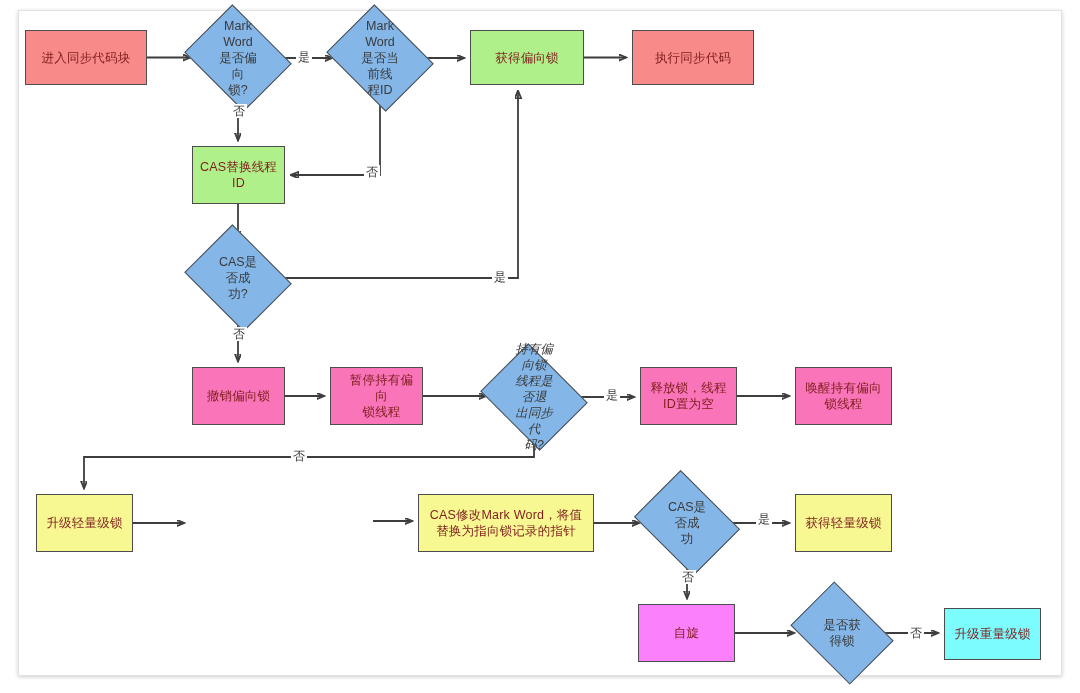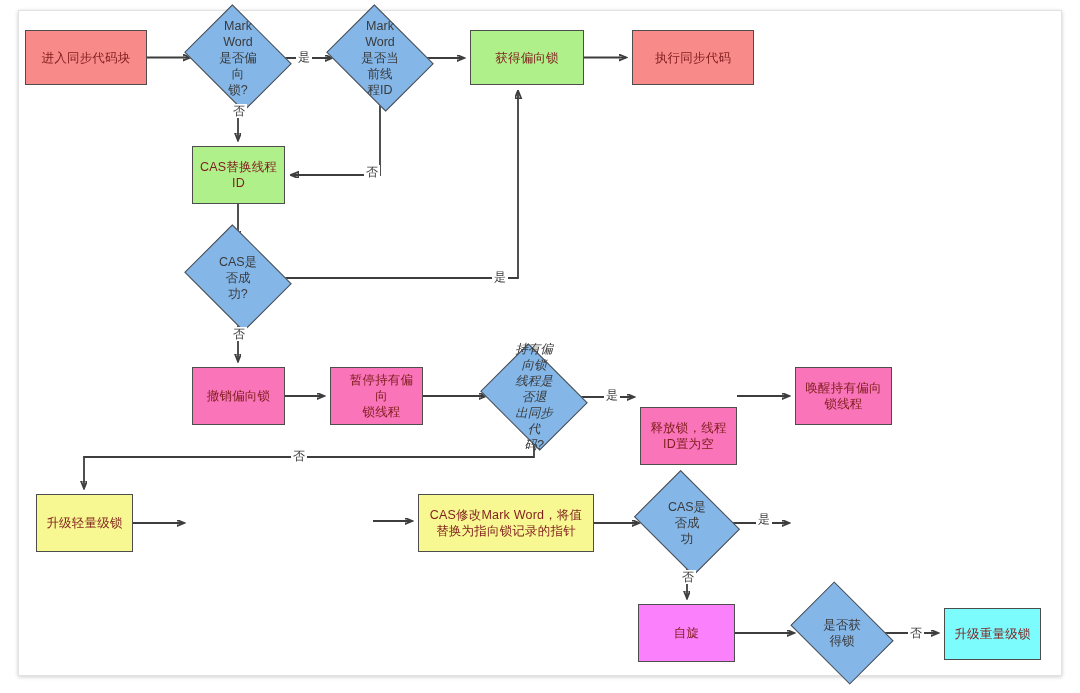--- a/index.html
+++ b/index.html
@@ -169,34 +169,37 @@
       <span class="label" style="white-space:pre-line;">CAS替换线程
 ID</span>
     </div>
     <div class="node rect" style="left:192px;top:367px;width:93px;height:58px;background:#f974b8;">
       <span class="label" style="white-space:pre-line;">撤销偏向锁</span>
     </div>
     <div class="node rect" style="left:330px;top:367px;width:93px;height:58px;background:#f974b8;padding-left:10px;">
       <span class="label" style="white-space:pre-line;">暂停持有偏向
 锁线程</span>
     </div>
-    <div class="node rect" style="left:640px;top:367px;width:97px;height:58px;background:#f974b8;margin-top:40px;">
+    <div class="node rect" style="left:640px;top:367px;width:97px;height:58px;background:#f974b8;">
       <span class="label" style="white-space:pre-line;">释放锁，线程
 ID置为空</span>
     </div>
     <div class="node rect" style="left:795px;top:367px;width:97px;height:58px;background:#f974b8;">
       <span class="label" style="white-space:pre-line;">唤醒持有偏向
 锁线程</span>
     </div>
     <div class="node rect" style="left:36px;top:494px;width:97px;height:58px;background:#f8f892;">
       <span class="label">升级轻量级锁</span>
     </div>
     <div class="node rect" style="left:418px;top:494px;width:176px;height:58px;background:#f8f892;">
       <span class="label" style="white-space:pre-line;">CAS修改Mark Word，将值
 替换为指向锁记录的指针</span>
+    </div>
+    <div class="node rect" style="left:795px;top:494px;width:97px;height:58px;background:#f8f892;">
+      <span class="label">获得轻量级锁</span>
     </div>
     <div class="node rect" style="left:638px;top:604px;width:97px;height:58px;background:#fb80fb;">
       <span class="label">自旋</span>
     </div>
     <div class="node rect" style="left:944px;top:608px;width:97px;height:52px;background:#7cfcfc;">
       <span class="label">升级重量级锁</span>
     </div>
 
     <div class="diamond-wrap" style="left:196px;top:24px;width:84px;height:68px;">
       <div class="diamond-shape" style="background:#84b6e8;"></div>

